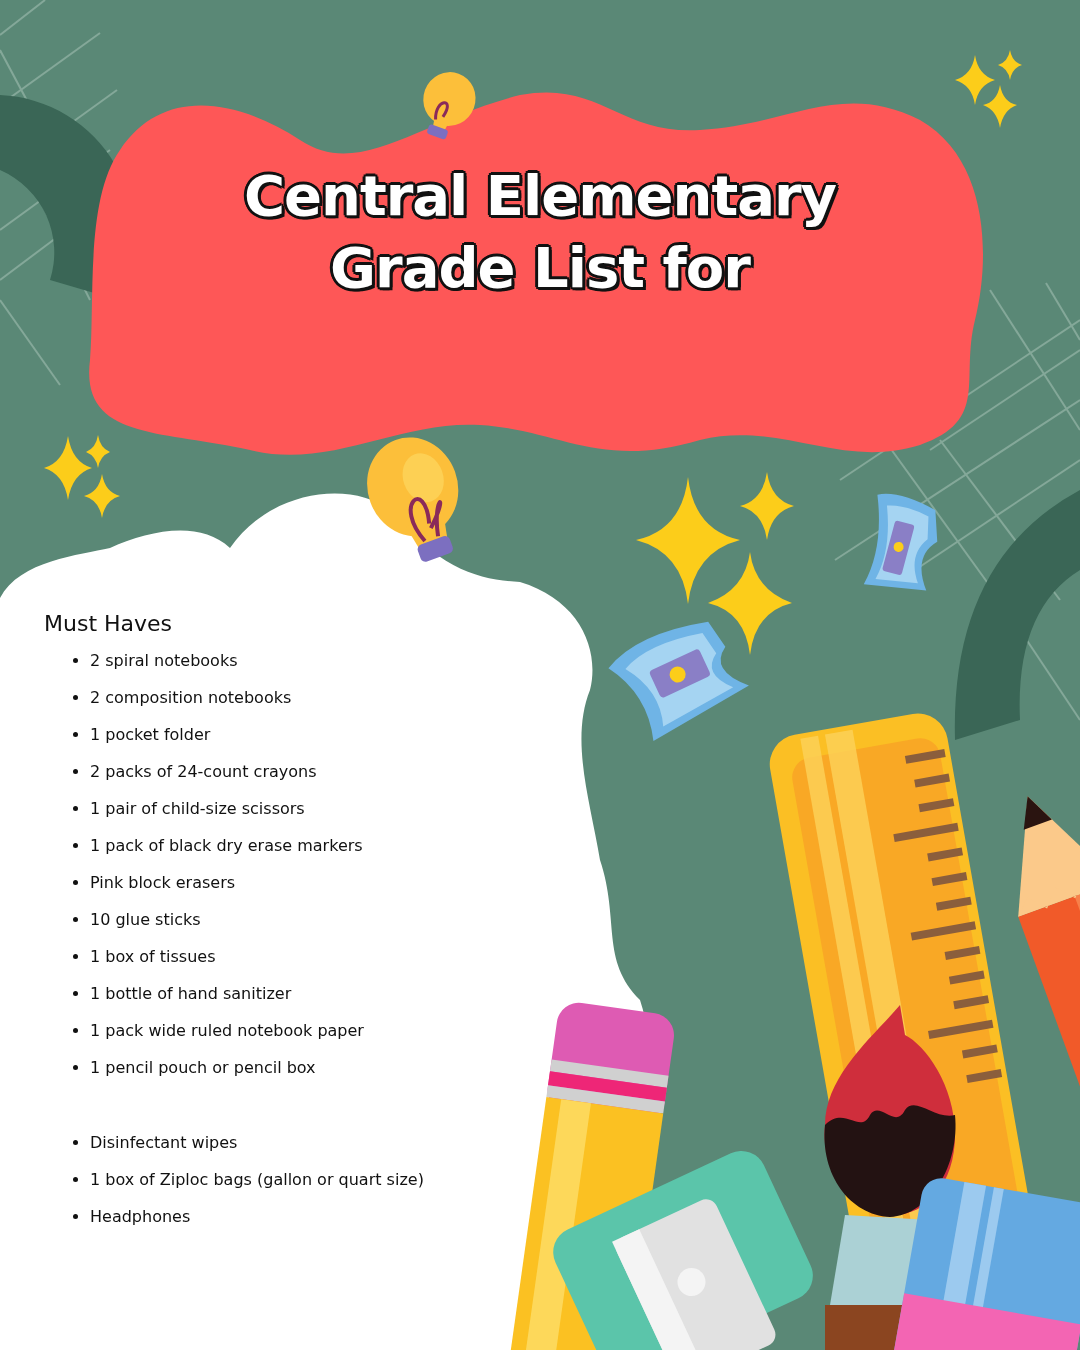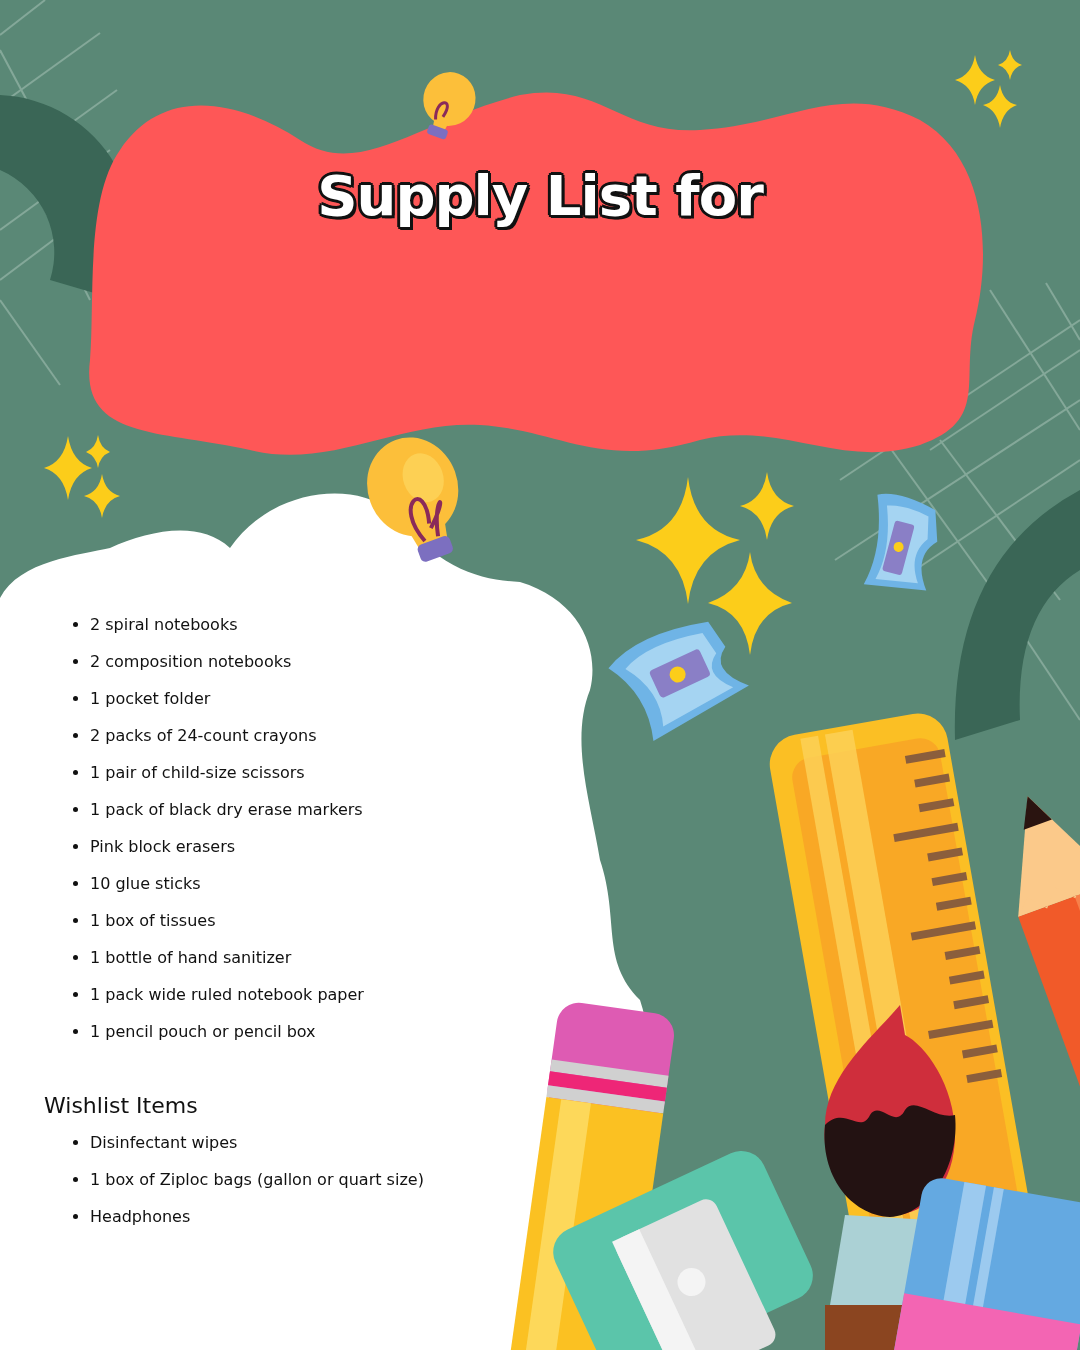--- a/index.html
+++ b/index.html
@@ -159,42 +159,43 @@
 
   <g transform="translate(925,1175) rotate(10)">
     <rect x="0" y="0" width="180" height="200" rx="20" fill="#64a9e1"></rect>
     <rect x="40" y="0" width="22" height="200" fill="#9ccaef"></rect>
     <rect x="70" y="0" width="10" height="200" fill="#9ccaef"></rect>
     <rect x="0" y="120" width="180" height="80" fill="#f365b3"></rect>
   </g>
 </svg>
 
 <div class="title">
-  <span>Supply List for</span>
+  <span>Central Elementary</span>
+  <span>Grade List for</span>
 </div>
 
 <div class="content">
   <div class="section">
+    <p class="section-title">Must Haves</p>
     <ul>
       <li>2 spiral notebooks</li>
       <li>2 composition notebooks</li>
       <li>1 pocket folder</li>
       <li>2 packs of 24-count crayons</li>
       <li>1 pair of child-size scissors</li>
       <li>1 pack of black dry erase markers</li>
       <li>Pink block erasers</li>
       <li>10 glue sticks</li>
       <li>1 box of tissues</li>
       <li>1 bottle of hand sanitizer</li>
       <li>1 pack wide ruled notebook paper</li>
       <li>1 pencil pouch or pencil box</li>
     </ul>
   </div>
   <div class="gap"></div>
   <div class="section">
-    <p class="section-title">Wishlist Items</p>
     <ul>
       <li>Disinfectant wipes</li>
       <li>1 box of Ziploc bags (gallon or quart size)</li>
       <li>Headphones</li>
     </ul>
   </div>
 </div>
 
 </body></html>

